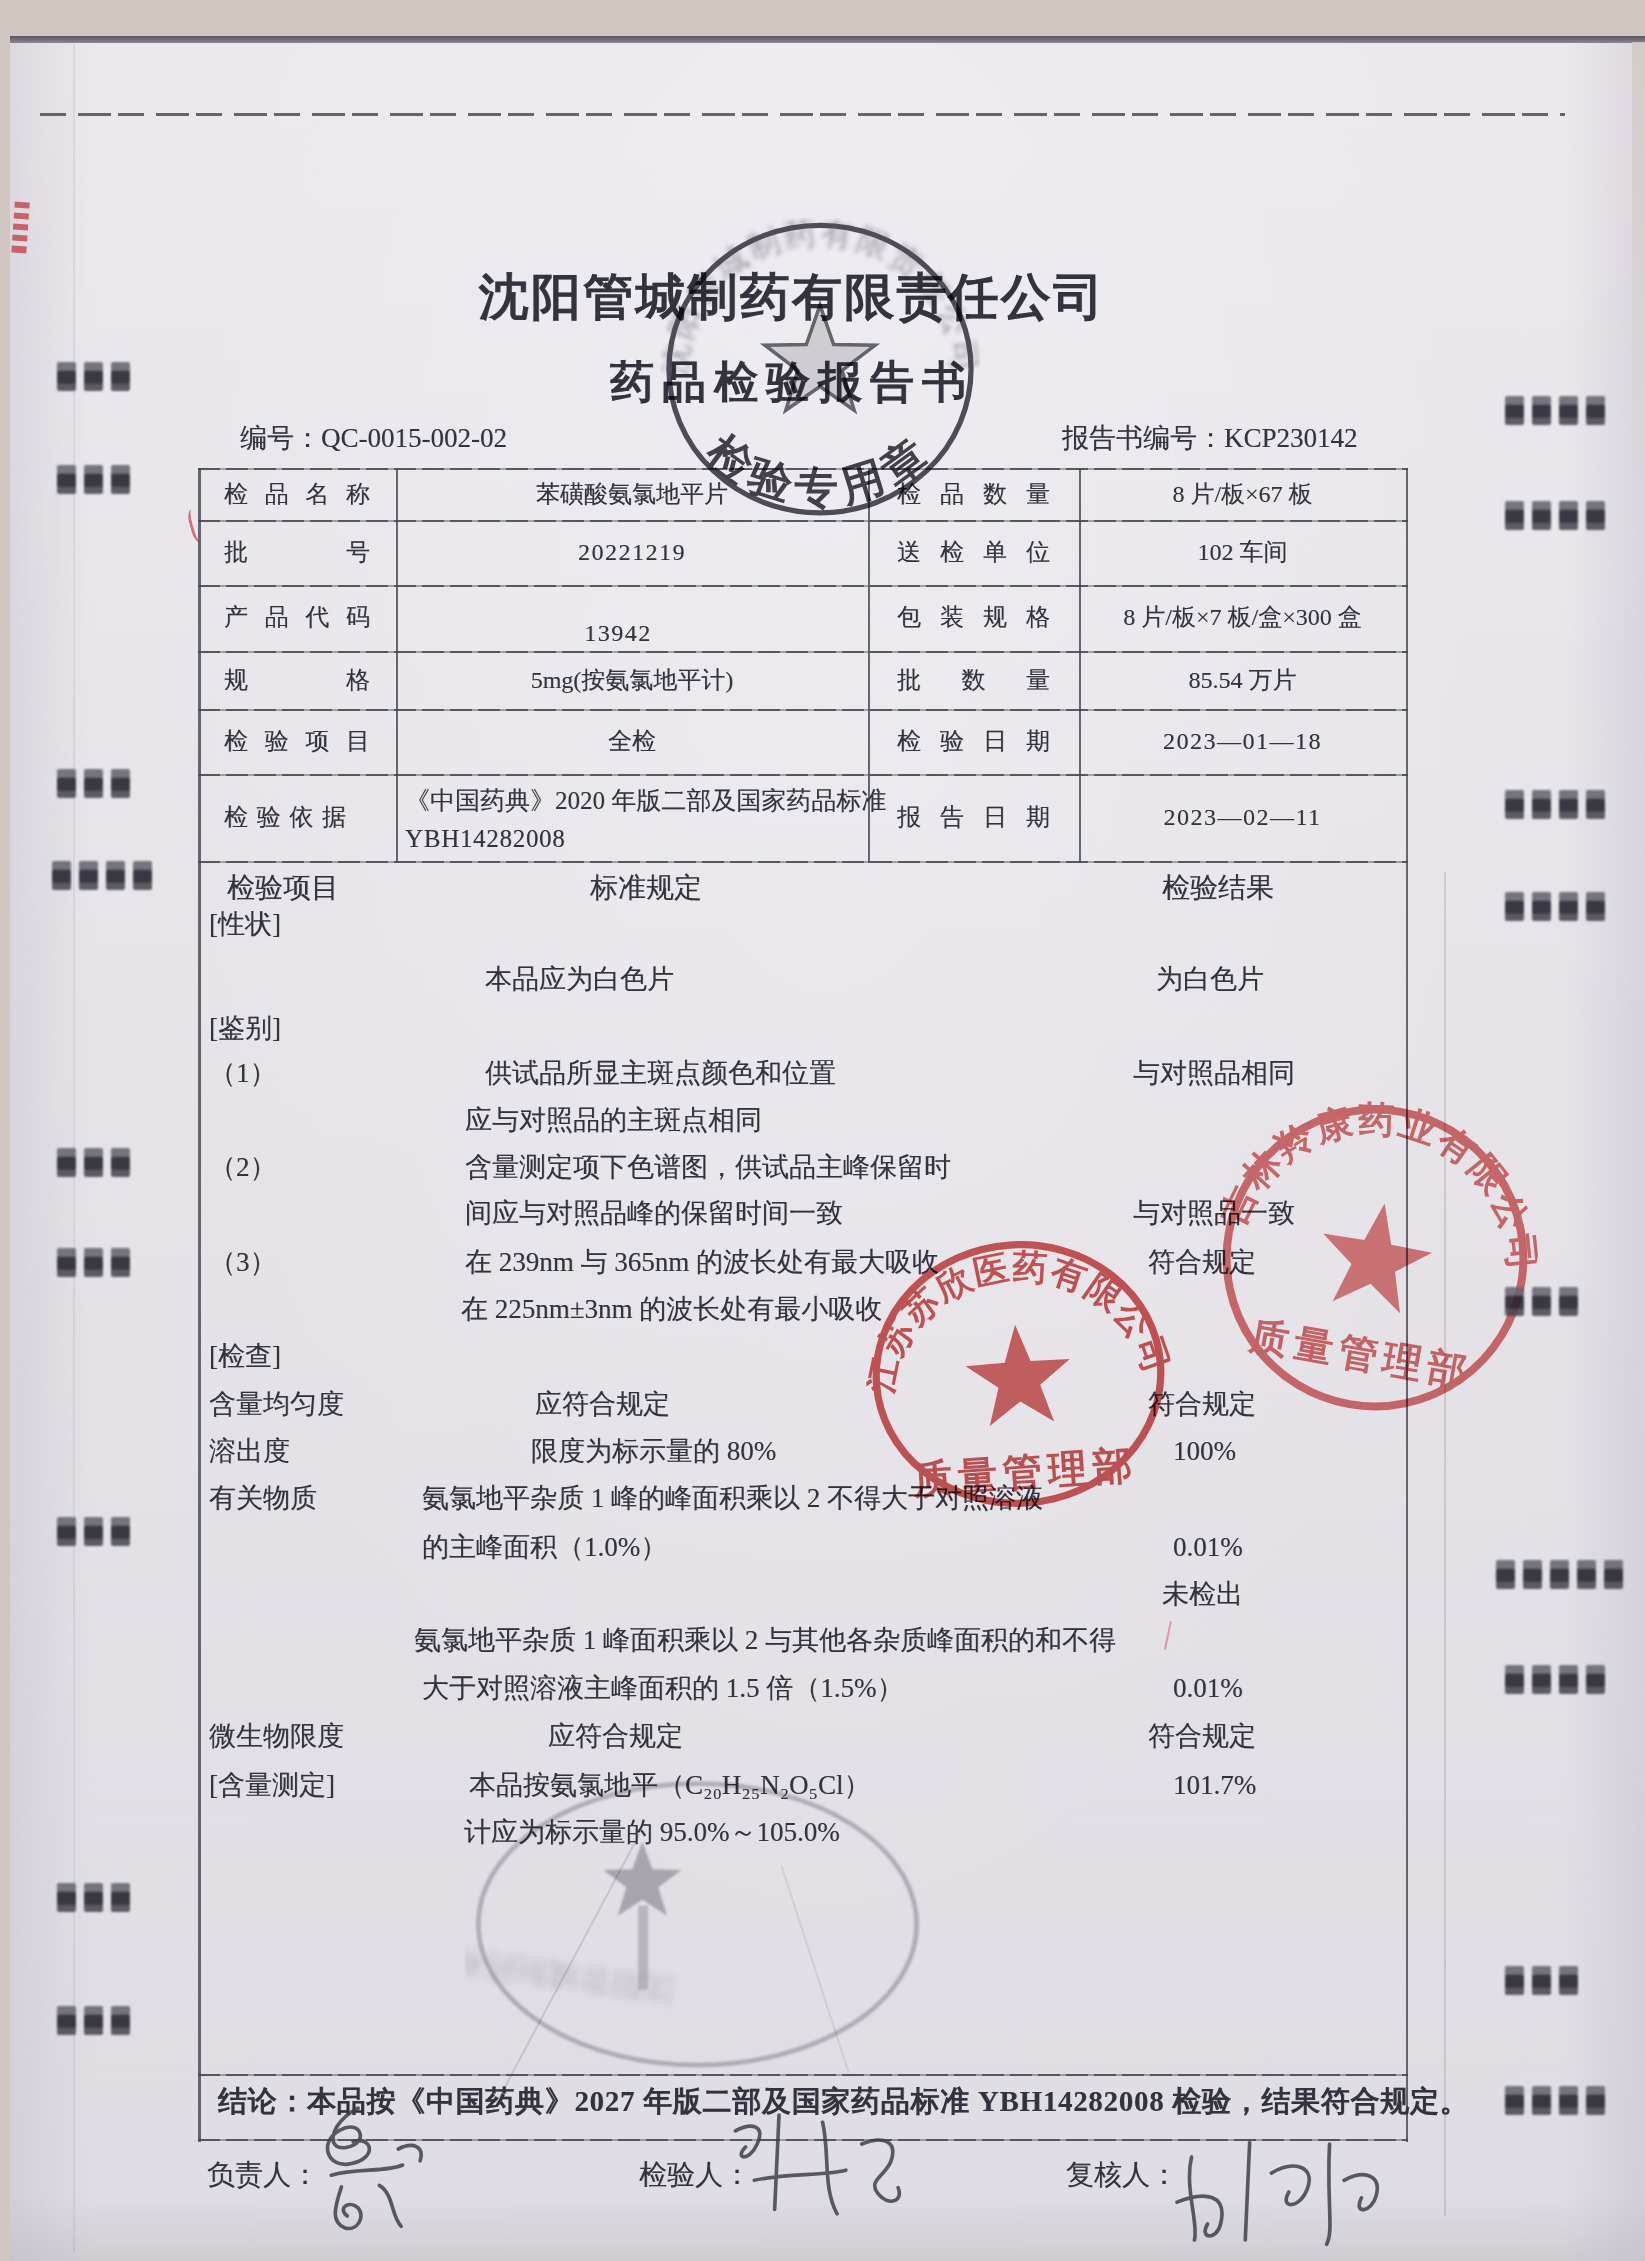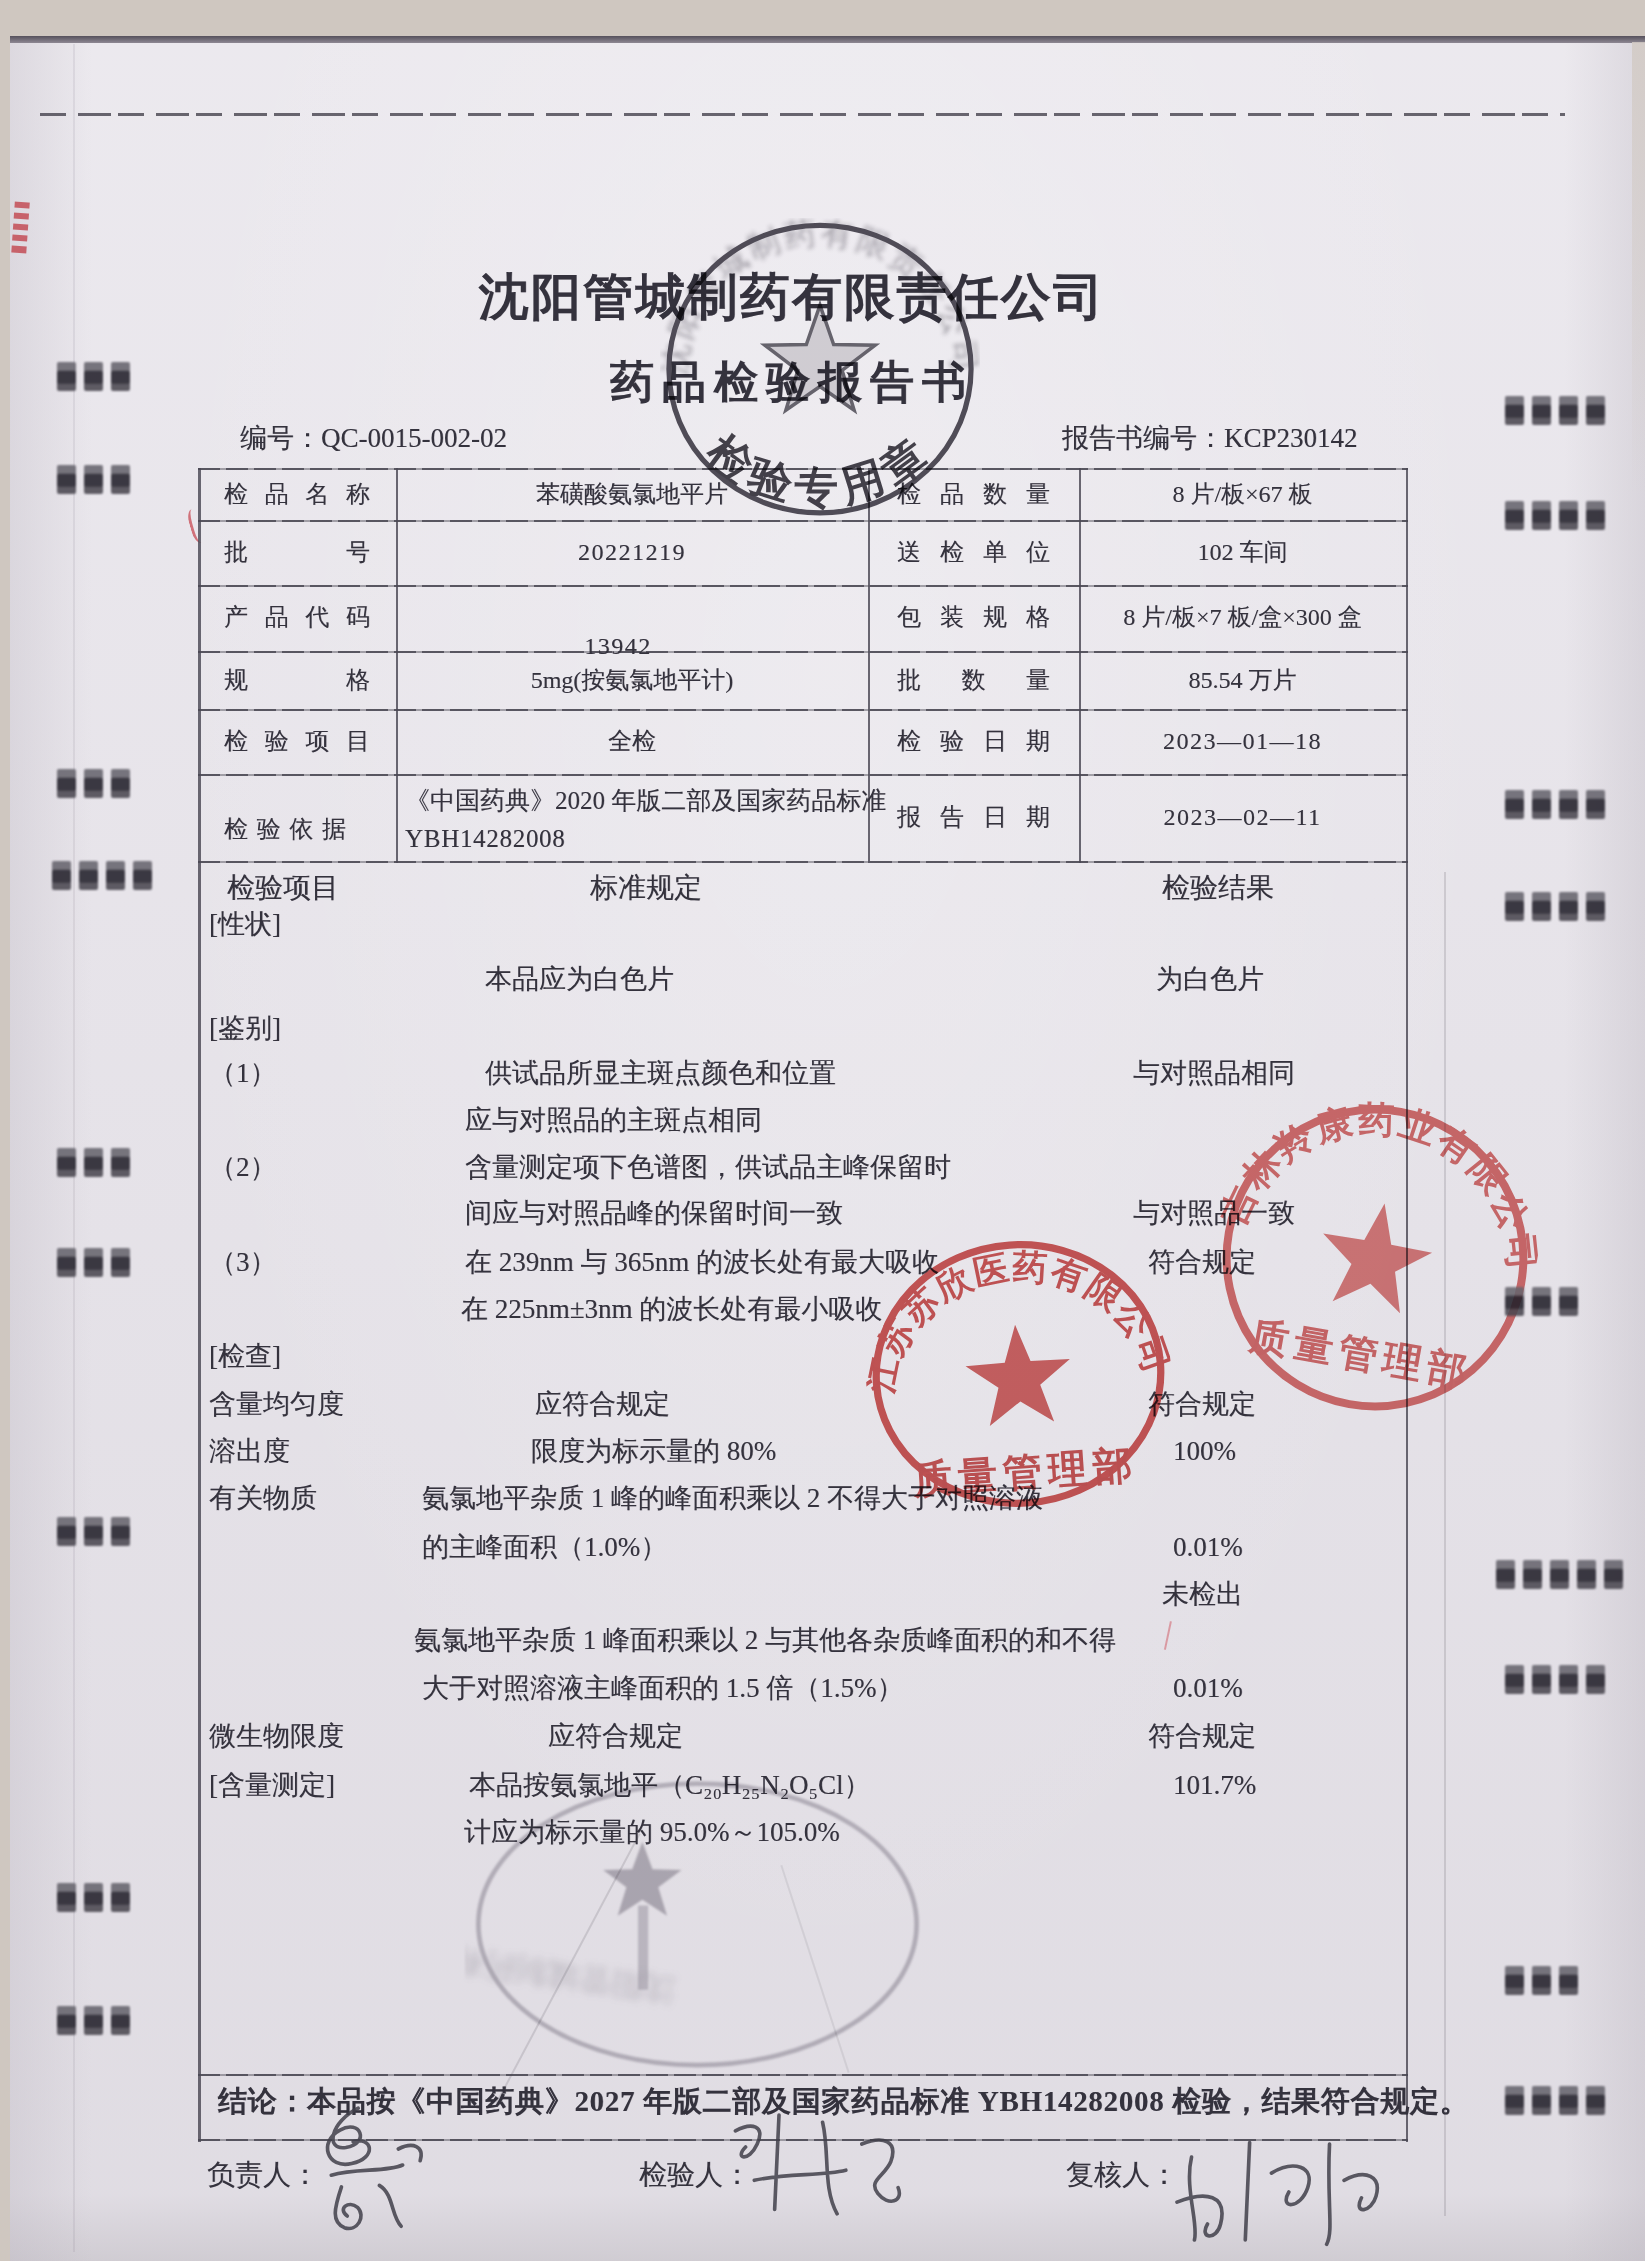--- a/index.html
+++ b/index.html
@@ -100,35 +100,35 @@
   <div class="cell ink vcenter" style="left:396px;top:468px;width:472px;height:52px;line-height:52px;">苯磺酸氨氯地平片</div>
   <div class="cell ink lab" style="left:868px;top:468px;width:211px;height:52px;line-height:52px;padding:0 29px;">检品数量</div>
   <div class="cell ink vcenter" style="left:1079px;top:468px;width:327px;height:52px;line-height:52px;">8 片/板×67 板</div>
 
   <div class="cell ink lab" style="left:198px;top:520px;width:198px;height:65px;line-height:65px;padding:0 26px;">批号</div>
   <div class="cell ink vcenter" style="left:396px;top:520px;width:472px;height:65px;line-height:65px;letter-spacing:1.5px;">20221219</div>
   <div class="cell ink lab" style="left:868px;top:520px;width:211px;height:65px;line-height:65px;padding:0 29px;">送检单位</div>
   <div class="cell ink vcenter" style="left:1079px;top:520px;width:327px;height:65px;line-height:65px;">102 车间</div>
 
   <div class="cell ink lab" style="left:198px;top:585px;width:198px;height:65px;line-height:65px;padding:0 26px;">产品代码</div>
-  <div class="cell ink vcenter" style="left:396px;top:614px;width:444px;height:65px;line-height:65px;letter-spacing:1.5px;">13942</div>
+  <div class="cell ink vcenter" style="left:396px;top:601px;width:444px;height:65px;line-height:65px;letter-spacing:1.5px;">13942</div>
   <div class="cell ink lab" style="left:868px;top:585px;width:211px;height:50px;line-height:65px;padding:0 29px;">包装规格</div>
   <div class="cell ink vcenter" style="left:1079px;top:585px;width:327px;height:65px;line-height:65px;">8 片/板×7 板/盒×300 盒</div>
 
   <div class="cell ink lab" style="left:198px;top:651px;width:198px;height:58px;line-height:58px;padding:0 26px;">规格</div>
   <div class="cell ink vcenter" style="left:396px;top:651px;width:472px;height:58px;line-height:58px;">5mg(按氨氯地平计)</div>
   <div class="cell ink lab" style="left:868px;top:651px;width:211px;height:58px;line-height:58px;padding:0 29px;">批数量</div>
   <div class="cell ink vcenter" style="left:1079px;top:651px;width:327px;height:58px;line-height:58px;">85.54 万片</div>
 
   <div class="cell ink lab" style="left:198px;top:709px;width:198px;height:65px;line-height:65px;padding:0 26px;">检验项目</div>
   <div class="cell ink vcenter" style="left:396px;top:709px;width:472px;height:65px;line-height:65px;">全检</div>
   <div class="cell ink lab" style="left:868px;top:709px;width:211px;height:65px;line-height:65px;padding:0 29px;">检验日期</div>
   <div class="cell ink vcenter" style="left:1079px;top:709px;width:327px;height:65px;line-height:65px;letter-spacing:1.5px;">2023—01—18</div>
 
-  <div class="cell ink lab" style="left:198px;top:774px;width:174px;height:87px;line-height:87px;padding:12px 26px;">检验依据</div>
+  <div class="cell ink lab" style="left:198px;top:774px;width:174px;height:87px;line-height:87px;padding:0 26px;">检验依据</div>
   <div class="cell ink" style="left:405px;top:783px;width:479px;height:36px;line-height:36px;font-size:25px;">《中国药典》2020 年版二部及国家药品标准</div>
   <div class="cell ink" style="left:405px;top:821px;width:479px;height:36px;line-height:36px;font-size:25px;letter-spacing:0.7px;">YBH14282008</div>
   <div class="cell ink lab" style="left:868px;top:774px;width:211px;height:87px;line-height:87px;padding:0 29px;">报告日期</div>
   <div class="cell ink vcenter" style="left:1079px;top:774px;width:327px;height:64px;line-height:87px;letter-spacing:1.5px;">2023—02—11</div>
 
   <div class="abs ink hdr" style="left:227px;top:869px;">检验项目</div>
   <div class="abs ink hdr" style="left:590px;top:869px;">标准规定</div>
   <div class="abs ink hdr" style="left:1162px;top:869px;">检验结果</div>
 
   <div class="rl ink" style="top:955px;">

